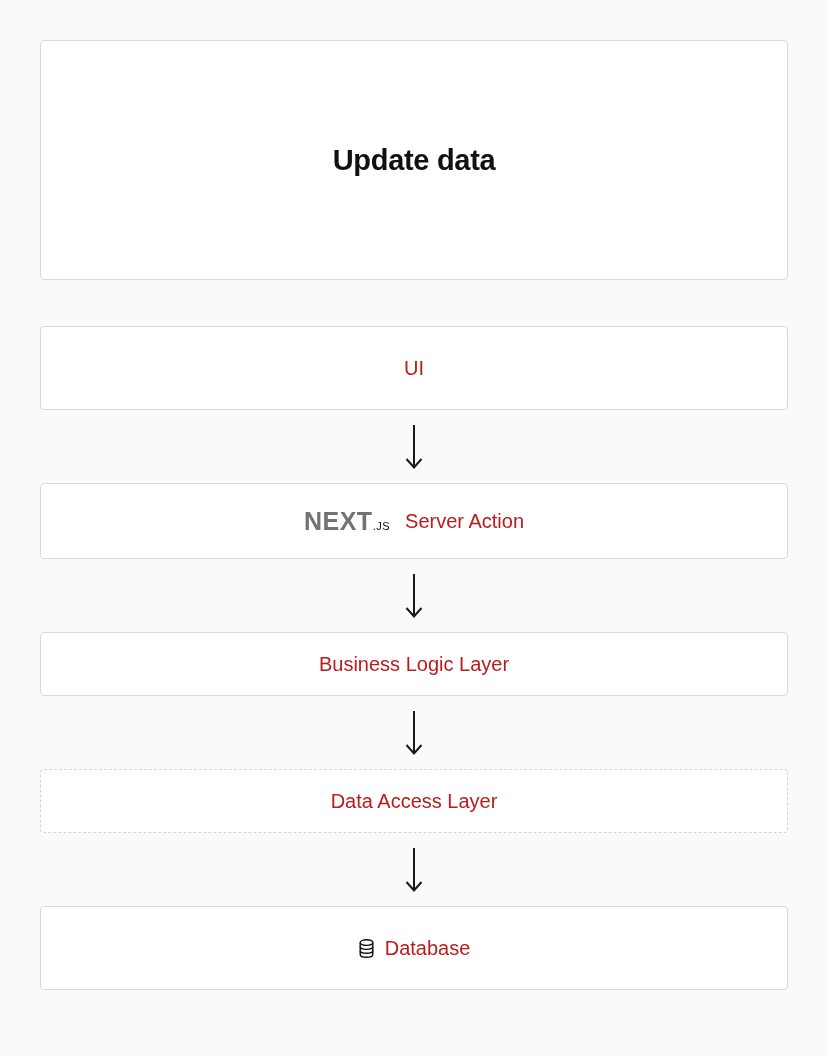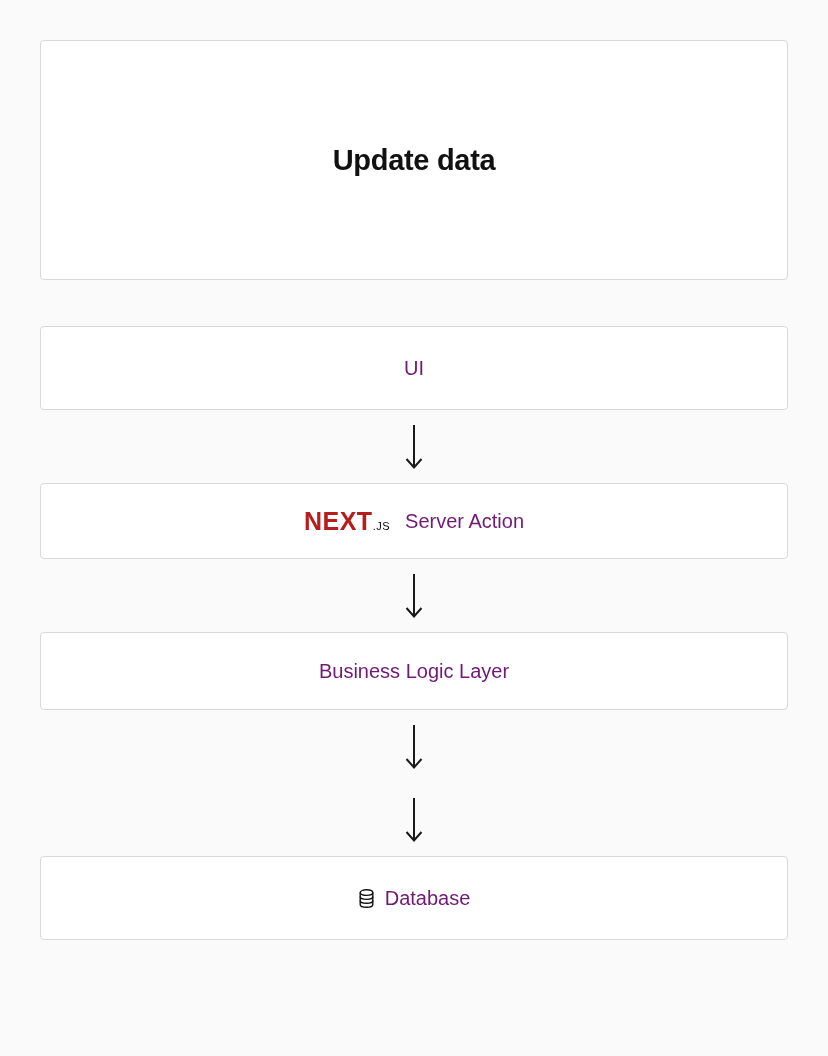--- a/index.html
+++ b/index.html
@@ -29,49 +29,49 @@
   .header-box { height: 240px; margin-bottom: 46px; }
   .header-label {
     font-size: 29px;
     font-weight: 700;
     letter-spacing: -0.3px;
     color: #111111;
   }
   .node { font-size: 20px; color: #171717; }
   .h84 { height: 84px; }
   .h76 { height: 76px; }
-  .h77 { height: 78px; }
+  .h77 { height: 64px; }
   .dashed { border: 1px dashed #d4d4d4; }
   .arrow-wrap {
     height: 73px;
     display: flex;
     align-items: center;
     justify-content: center;
     flex: none;
   }
   .arrow-svg { display: block; }
   .nextjs-logo {
     display: inline-flex;
     align-items: baseline;
     margin-right: 15px;
     white-space: nowrap;
   }
   .next-word {
     font-size: 25px;
     font-weight: 700;
     letter-spacing: 0.5px;
-    color: #b91c1c;
+    color: #737373;
   }
   .next-suffix {
     font-size: 11px;
     font-weight: 400;
     letter-spacing: 0.5px;
     color: #0a0a0a;
   }
-  .node-label { font-size: 20px; color: #701a75; }
+  .node-label { font-size: 20px; color: #b91c1c; }
   .db-icon { display: block; margin-right: 10px; }
   .icon-label-row { display: inline-flex; align-items: center; }
 </style>
 </head>
 <body>
 
 <div class="canvas">
 
   <div class="box header-box">
     <div class="header-label">Update data</div>
@@ -107,20 +107,23 @@
     <span class="node-label">Business Logic Layer</span>
   </div>
 
   <div class="arrow-wrap">
     <svg class="arrow-svg" width="20" height="46" viewBox="0 0 20 46">
       <line x1="10" y1="1" x2="10" y2="42" stroke="#1a1a1a" stroke-width="2"></line>
       <polyline points="2.5,35 10,43.5 17.5,35" fill="none" stroke="#1a1a1a" stroke-width="2"></polyline>
     </svg>
   </div>
 
+  <div class="box node h77 dashed">
+    <span class="node-label">Data Access Layer</span>
+  </div>
 
   <div class="arrow-wrap">
     <svg class="arrow-svg" width="20" height="46" viewBox="0 0 20 46">
       <line x1="10" y1="1" x2="10" y2="42" stroke="#1a1a1a" stroke-width="2"></line>
       <polyline points="2.5,35 10,43.5 17.5,35" fill="none" stroke="#1a1a1a" stroke-width="2"></polyline>
     </svg>
   </div>
 
   <div class="box node h84">
     <span class="icon-label-row">

